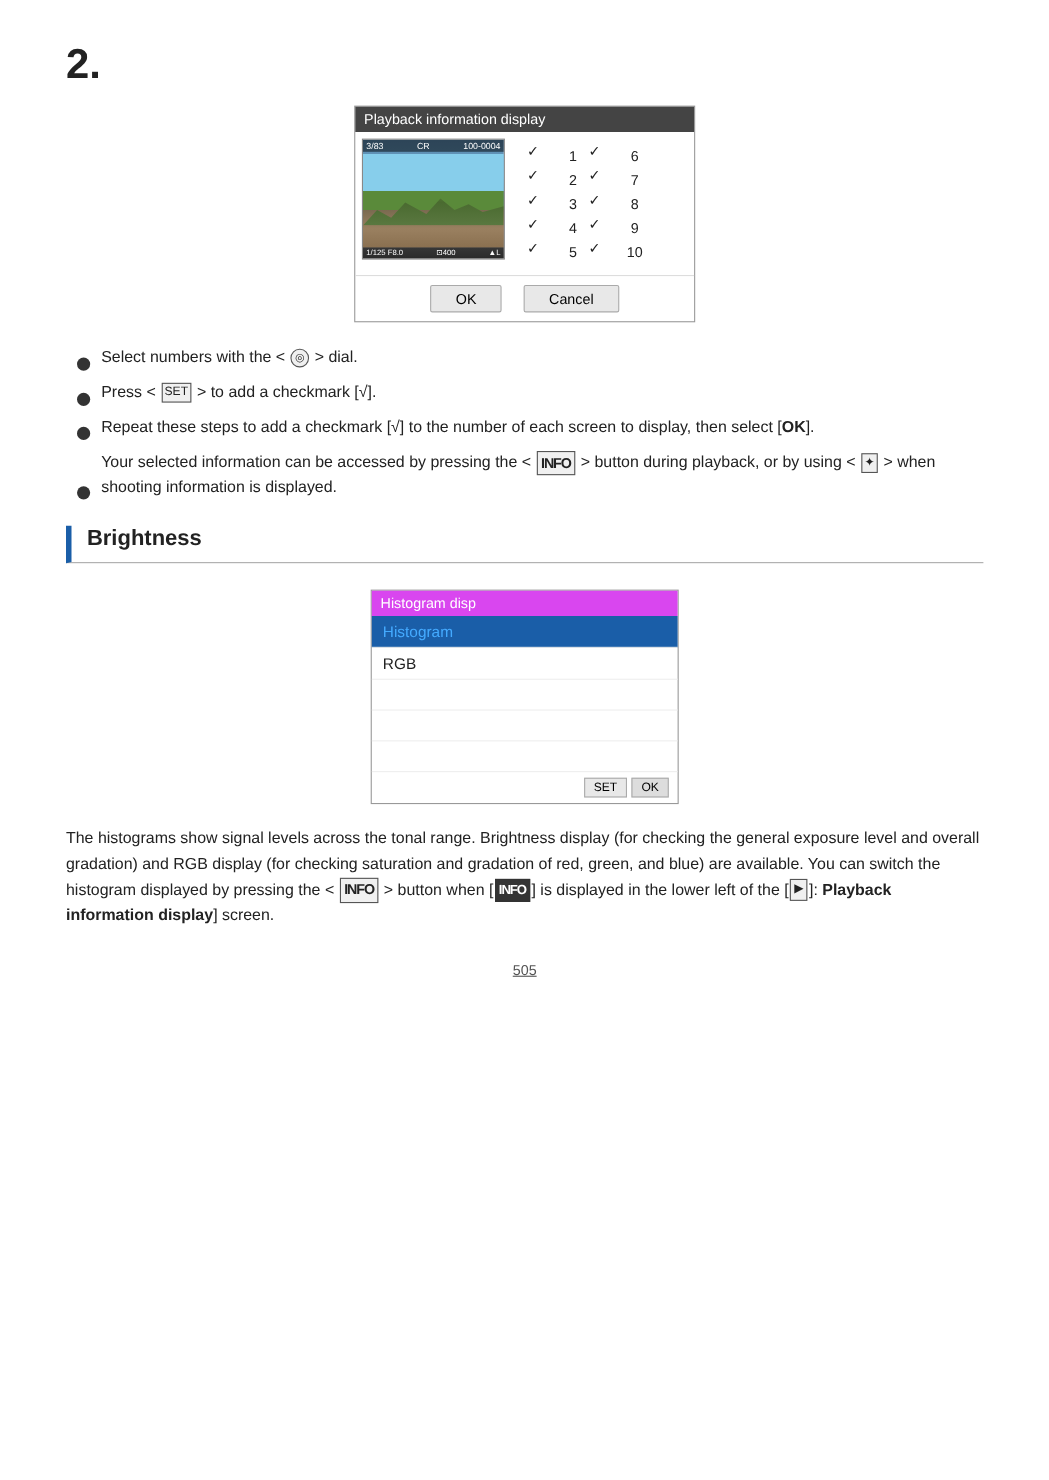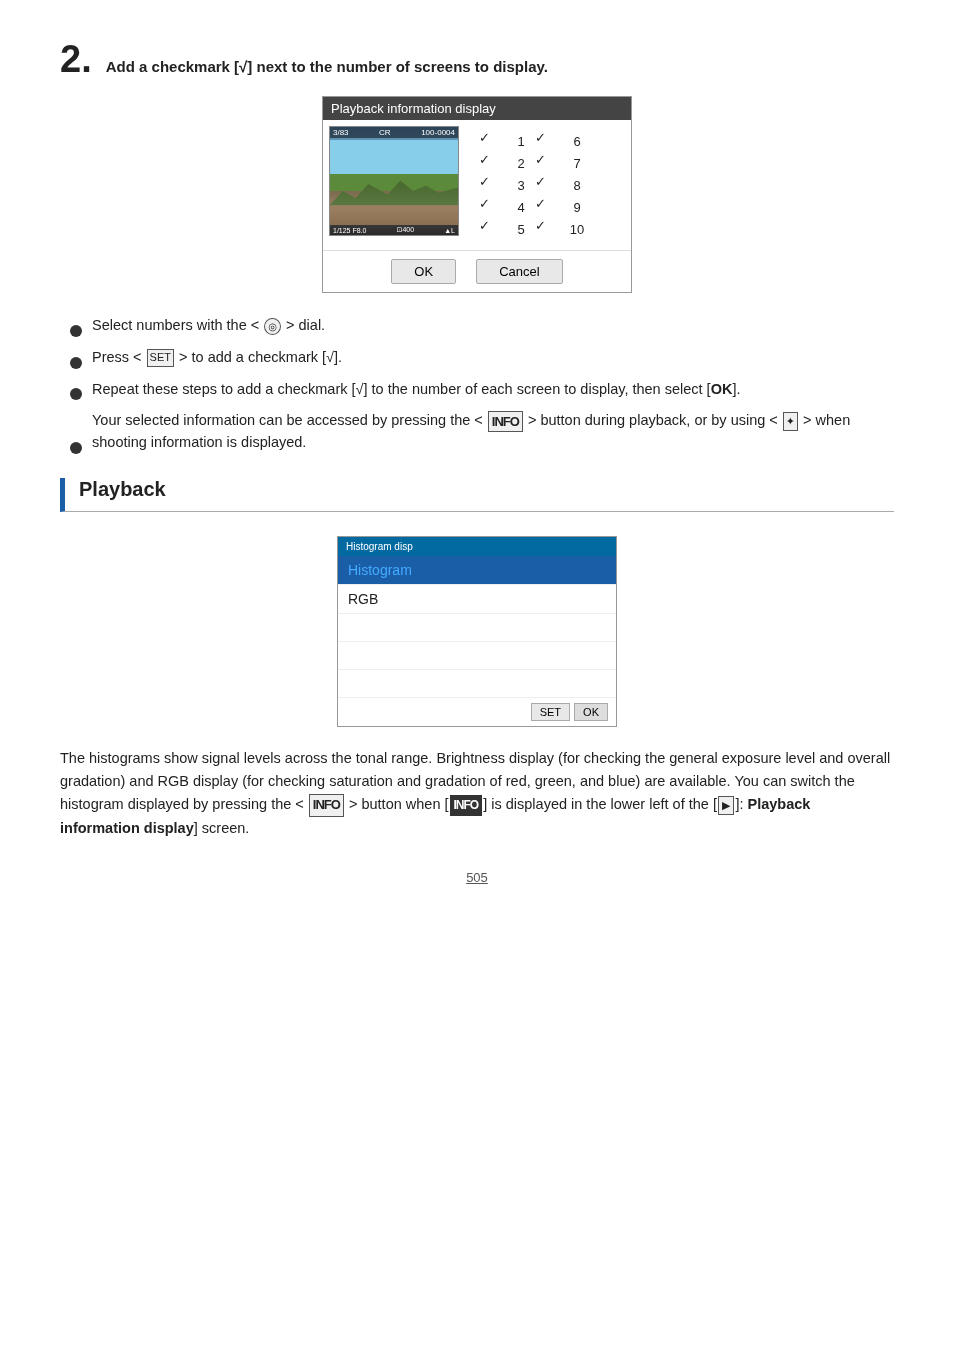--- a/index.html
+++ b/index.html
@@ -202,23 +202,23 @@
       display: flex;
       justify-content: center;
       margin: 24px 0 20px 0;
     }
     .hist-dialog-box {
       border: 1px solid #999;
       background: #fff;
       width: 280px;
     }
     .hist-title-bar {
-      background: #0369a1;
-      color: #fff;
-      font-size: 10px;
+      background: #d946ef;
+      color: #fff;
+      font-size: 13px;
       padding: 4px 8px;
     }
     .hist-row {
       padding: 6px 10px;
       font-size: 14px;
       border-bottom: 1px solid #eee;
       min-height: 28px;
     }
     .hist-row.selected {
       background: #1a5ea8;
@@ -312,21 +312,20 @@
       margin: 0 1px;
       background: #f0f0f0;
       vertical-align: middle;
     }
   </style>
 </head>
 <body>
 
 <div class="step-header">
   <span class="step-number">2.</span>
-  <span class="step-title">Add a checkmark [√] next to the number of screens to display.</span>
 </div>
 
 <div class="dialog-container">
   <div class="dialog-box">
     <div class="dialog-title-bar">Playback information display</div>
     <div class="dialog-content">
 
       <div class="camera-preview">
         <div class="camera-top-bar">
           <span>3/83</span>
@@ -391,21 +390,21 @@
     <span class="bullet-dot"></span>
     <span>Repeat these steps to add a checkmark [√] to the number of each screen to display, then select [<span class="bold">OK</span>].</span>
   </li>
   <li>
     <span class="bullet-dot"></span>
     <span>Your selected information can be accessed by pressing the &lt; <span class="info-icon">INFO</span> &gt; button during playback, or by using &lt; <span class="cross-icon">✦</span> &gt; when shooting information is displayed.</span>
   </li>
 </ul>
 
 <div class="histogram-section">
-  <span class="histogram-title">Playback</span>
+  <span class="histogram-title">Brightness</span>
 </div>
 
 <div class="hist-dialog-container">
   <div class="hist-dialog-box">
     <div class="hist-title-bar">Histogram disp</div>
     <div class="hist-row selected">
       <span style="color:#4af;">Histogram</span>
     </div>
     <div class="hist-row">
       <span>RGB</span>

